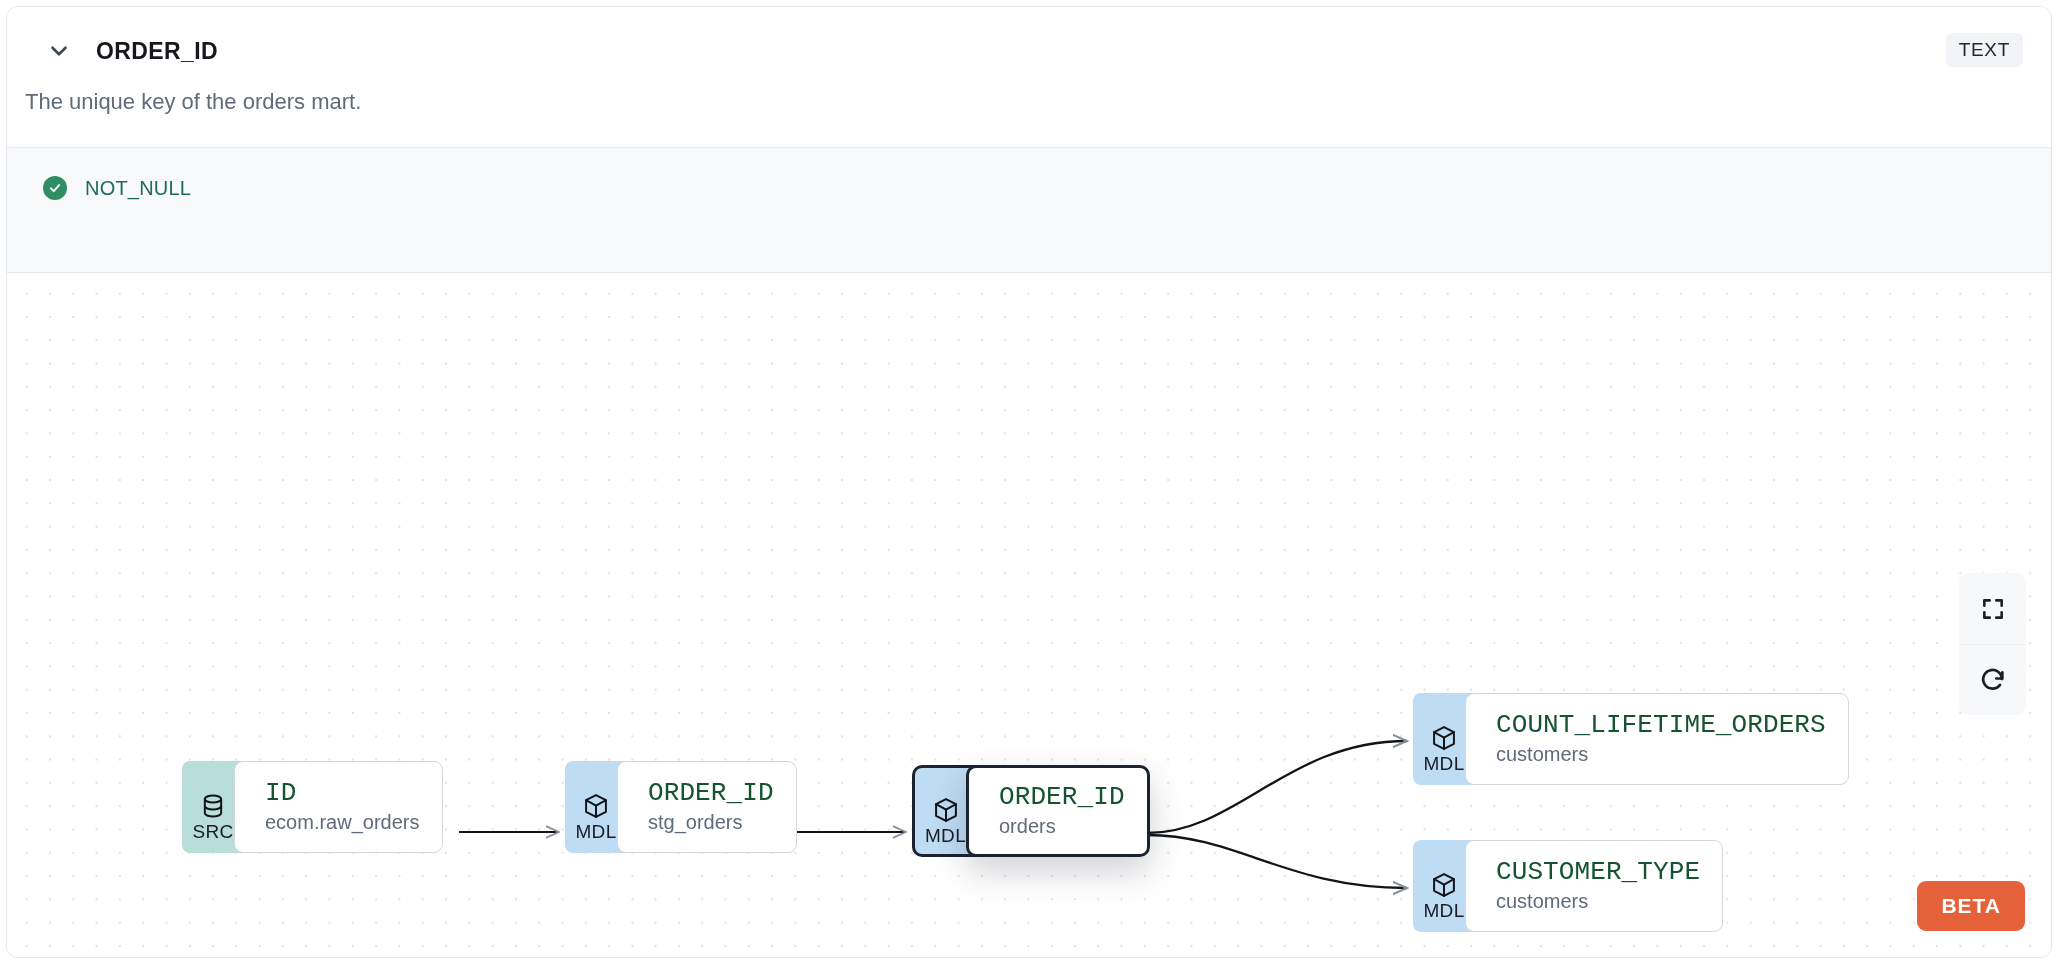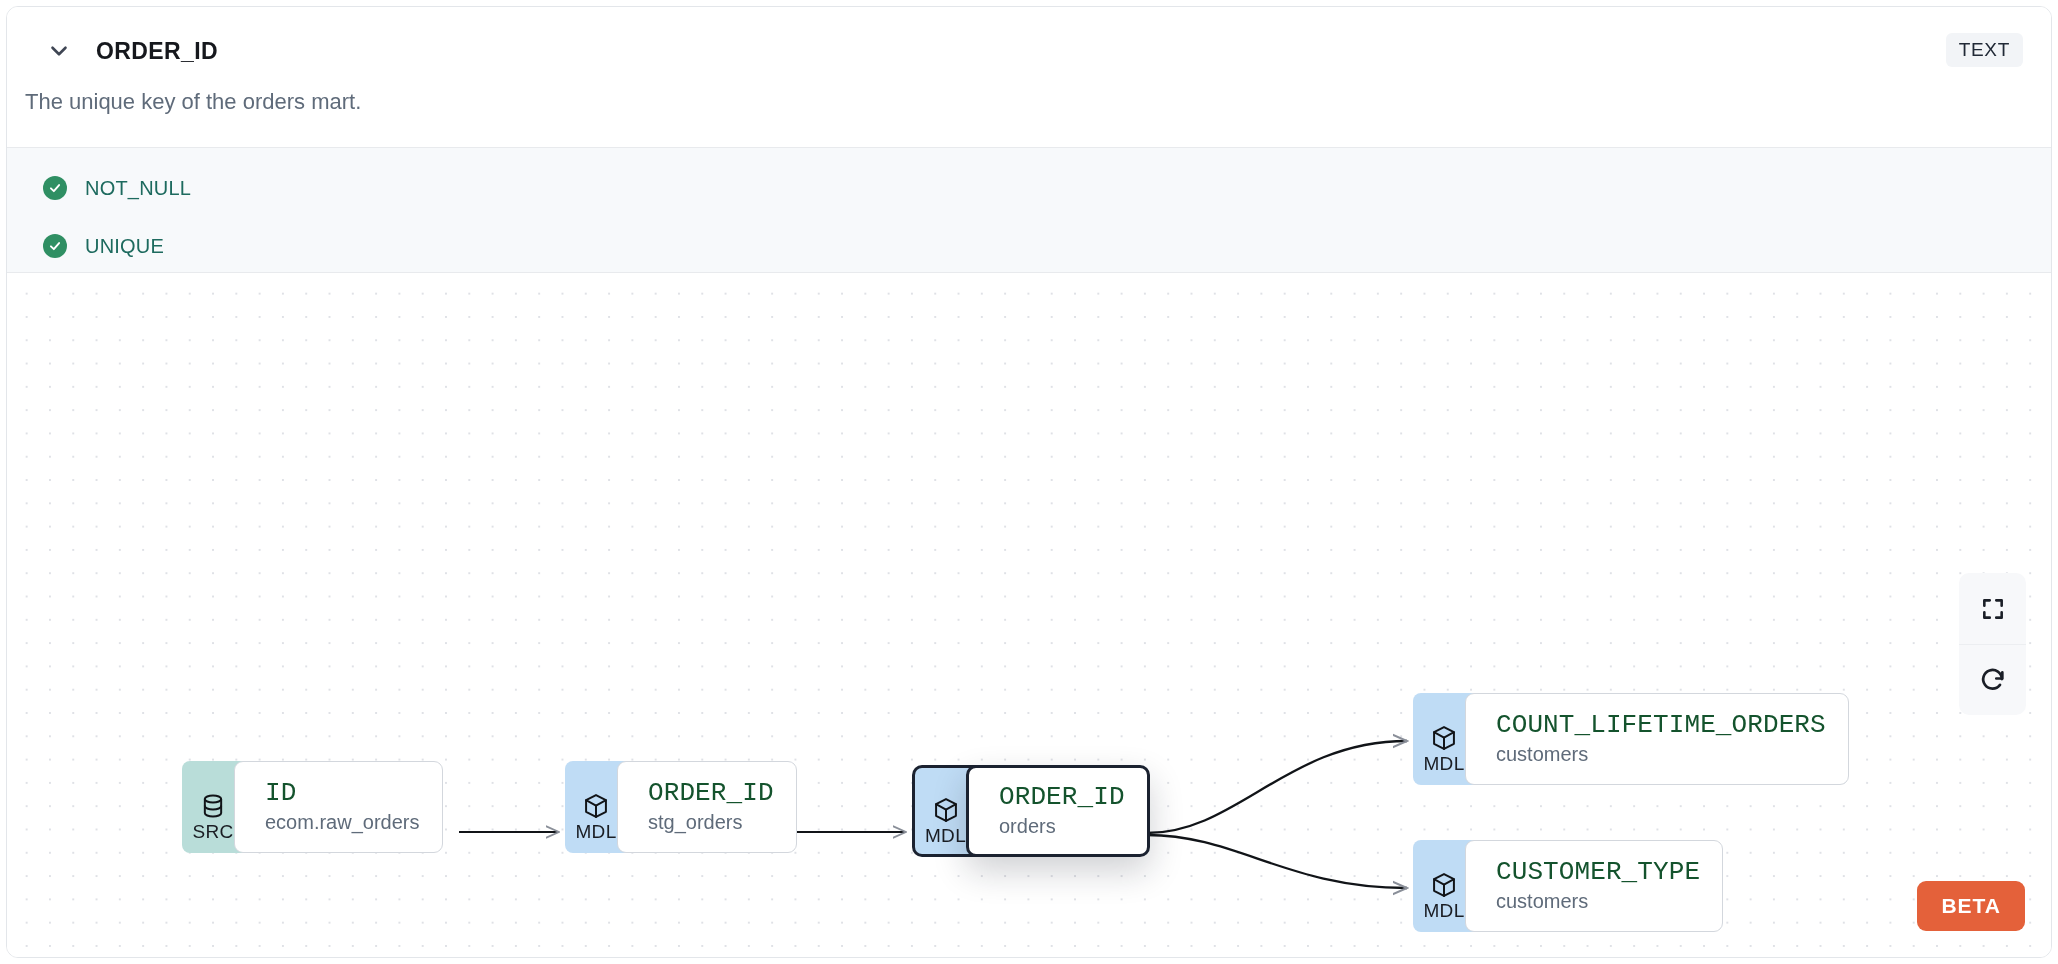--- a/index.html
+++ b/index.html
@@ -289,28 +289,20 @@
 
     <div class="test-row">
       <span class="check-icon">
         <svg width="14" height="14" viewBox="0 0 24 24" fill="none" stroke="#ffffff" stroke-width="3.2" stroke-linecap="round" stroke-linejoin="round">
           <polyline points="5 12.5 10 17.5 19 7"></polyline>
         </svg>
       </span>
       <a class="test-link">NOT_NULL</a>
     </div>
 
-    <div class="test-row">
-      <span class="check-icon">
-        <svg width="14" height="14" viewBox="0 0 24 24" fill="none" stroke="#ffffff" stroke-width="3.2" stroke-linecap="round" stroke-linejoin="round">
-          <polyline points="5 12.5 10 17.5 19 7"></polyline>
-        </svg>
-      </span>
-      <a class="test-link">UNIQUE</a>
-    </div>
   </div>
 
   <div class="canvas">
 
     <svg class="edges" viewBox="0 0 2044 684" preserveAspectRatio="none">
       <defs>
         <marker id="arrow" viewBox="0 0 10 10" refX="9" refY="5" markerWidth="7" markerHeight="7" orient="auto-start-reverse">
           <path d="M 0 1 L 9 5 L 0 9" fill="none" stroke="#8a8f99" stroke-width="1.3"></path>
         </marker>
       </defs>

